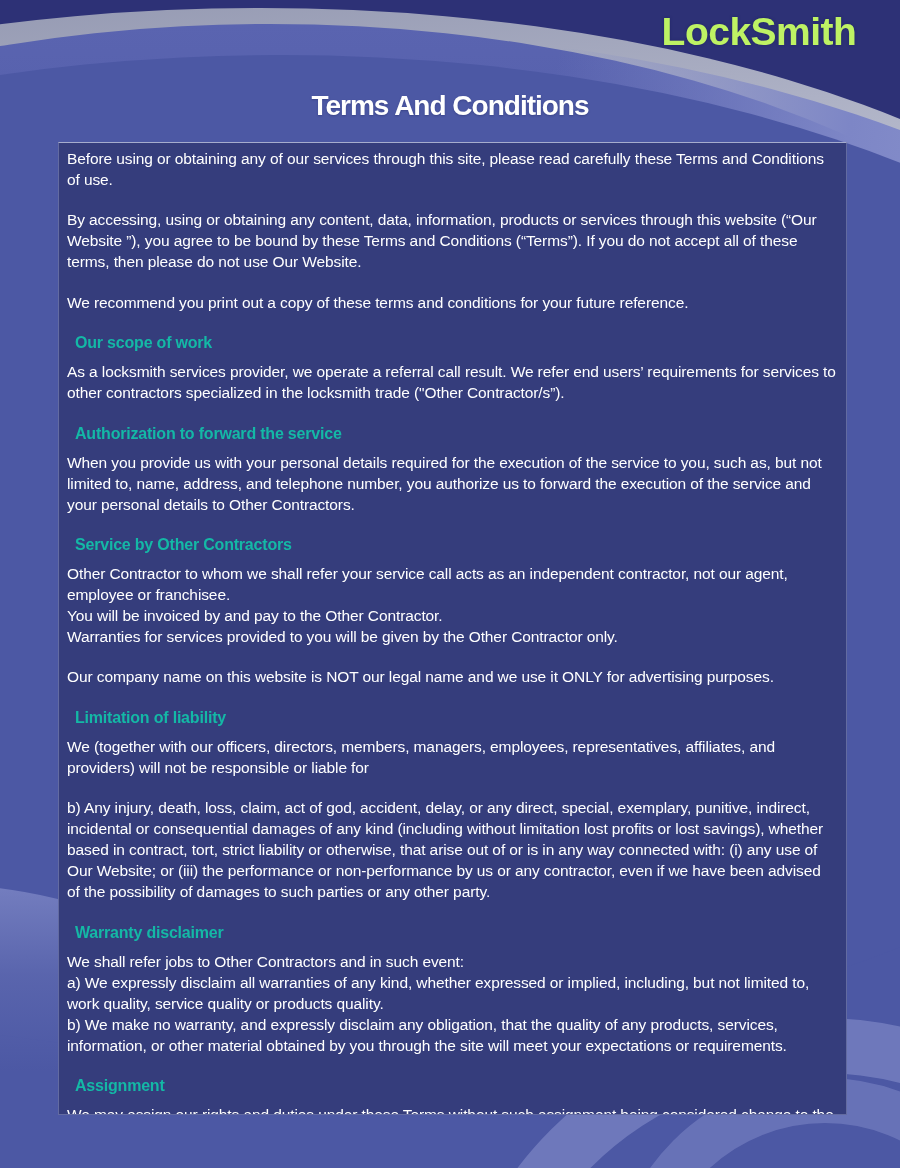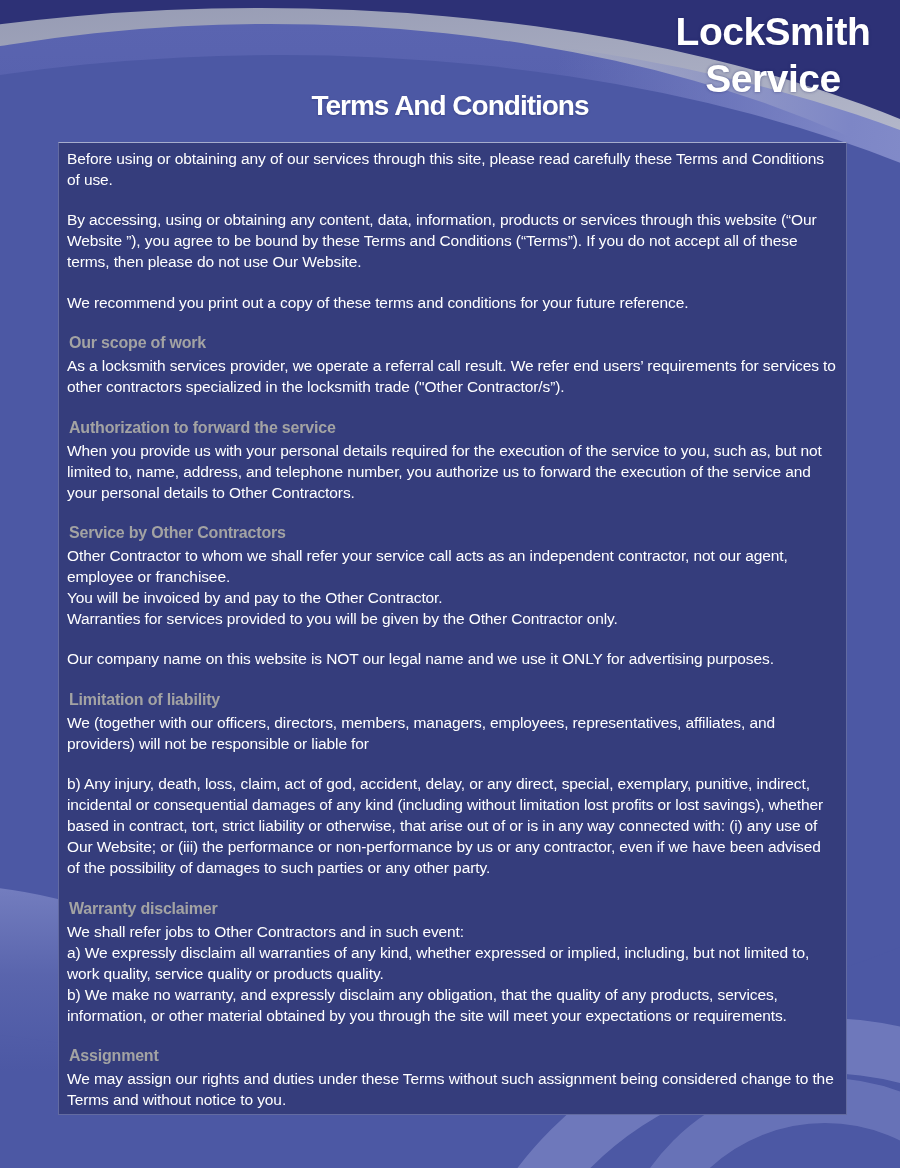--- a/index.html
+++ b/index.html
@@ -63,23 +63,23 @@
   .ring-small {
     position: absolute; z-index: 6;
     width: 430px; height: 430px; border-radius: 50%;
     right: -140px; bottom: -340px;
     border: 45px solid rgba(138,147,206,0.45);
   }
 
   
   .logo {
     position: absolute; z-index: 9;
-    top: 8px; left: 658px; width: 230px;
+    top: 8px; left: 644px; width: 230px;
     text-align: center;
-    color: #ffffff;
+    color: #bef264;
     font-weight: 700;
     font-size: 39px;
     line-height: 47px;
     letter-spacing: -0.5px;
     text-shadow: 0 0 3px rgba(22,28,90,0.55);
   }
   .page-title {
     position: absolute; z-index: 9;
     top: 90px; left: 0; width: 900px;
     text-align: center;
@@ -103,22 +103,22 @@
     font-size: 15.5px;
     line-height: 21px;
     letter-spacing: -0.1px;
     overflow: hidden;
   }
   .terms-paragraph {
     margin: 0 0 19.4px 0;
     white-space: pre-line;
   }
   .terms-heading {
-    margin: 2px;
-    color: #a3a3a3;
+    margin: 8px;
+    color: #14b8a6;
     font-weight: 700;
     font-size: 16px;
     letter-spacing: -0.2px;
   }
 </style>
 </head>
 <body>
 
 <div class="page">
 
@@ -127,21 +127,20 @@
   <div class="wave-blue"></div>
   <div class="wave-light"></div>
   <div class="wave-cover"></div>
 
   <div class="swoosh-left"></div>
   <div class="ring-large"></div>
   <div class="ring-small"></div>
 
   <div class="logo">
     <div>LockSmith</div>
-    <div>Service</div>
   </div>
 
   <div class="page-title">Terms And Conditions</div>
 
   <div class="terms-panel">
     <div>
         <div class="terms-paragraph">Before using or obtaining any of our services through this site, please read carefully these Terms and Conditions of use.</div>
         <div class="terms-paragraph">By accessing, using or obtaining any content, data, information, products or services through this website (“Our Website ”), you agree to be bound by these Terms and Conditions (“Terms”). If you do not accept all of these terms, then please do not use Our Website.</div>
         <div class="terms-paragraph">We recommend you print out a copy of these terms and conditions for your future reference.</div>
         <div class="terms-heading">Our scope of work</div>

